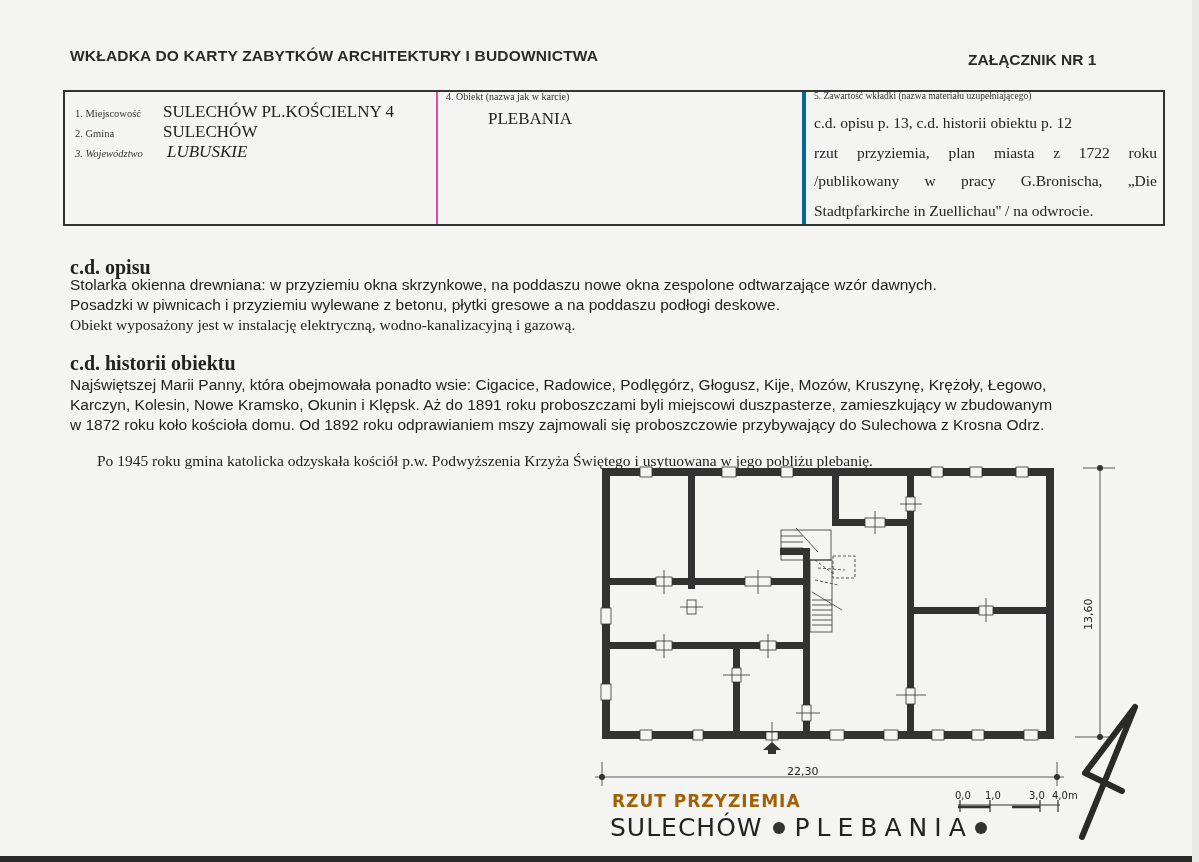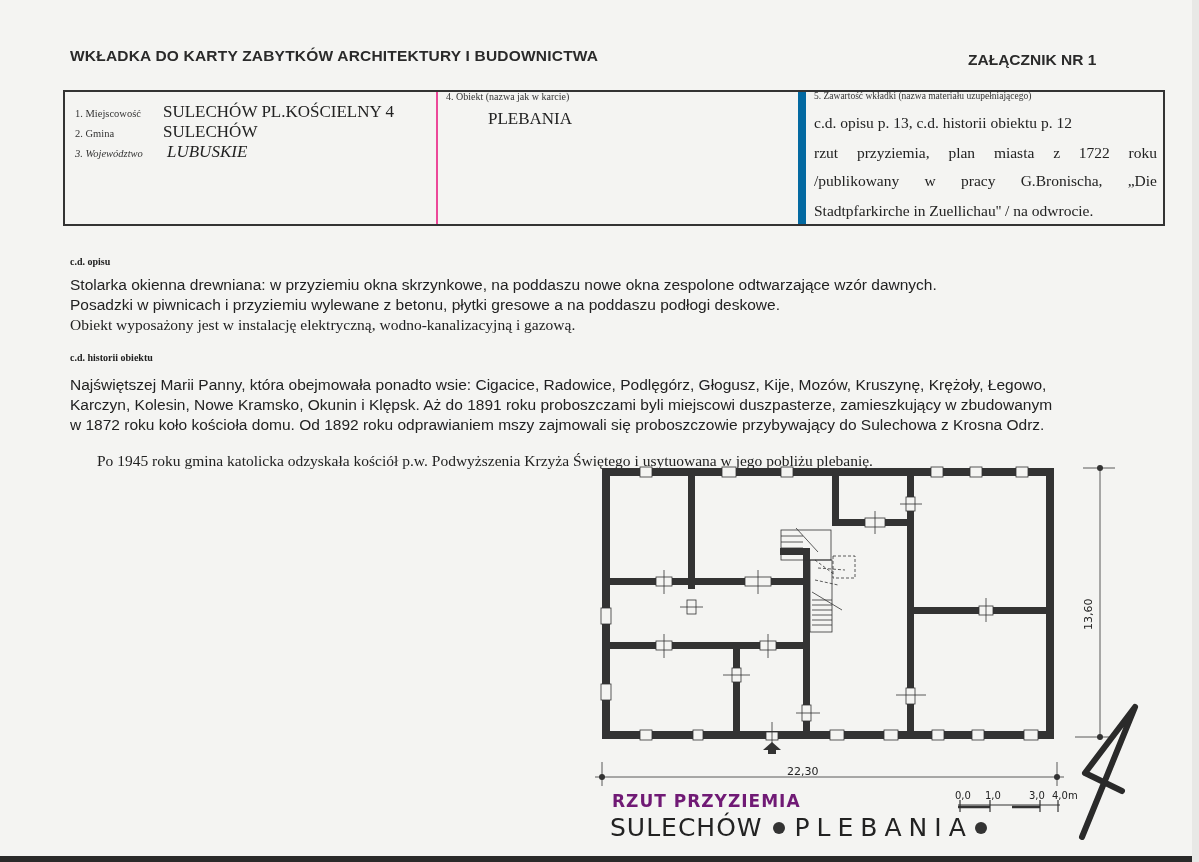--- a/index.html
+++ b/index.html
@@ -6,35 +6,35 @@
   body {
     width:1199px; height:862px; overflow:hidden; position:relative;
     background:#f4f4f2; color:#222;
     font-family:"Liberation Sans", sans-serif;
   }
   .page { position:absolute; left:0; top:0; width:1199px; height:862px; background:#f4f4f2; }
   .title { position:absolute; top:47px; left:70px; font-weight:bold; font-size:15.5px; letter-spacing:0.2px; color:#2a2a2a; }
   .annex { position:absolute; top:51px; left:968px; font-weight:bold; font-size:15.5px; color:#2a2a2a; }
   .form-box { position:absolute; left:63px; top:90px; width:1102px; height:136px; border:2px solid #333; box-sizing:border-box; display:flex; }
   .col1 { width:373px; border-right:2px solid #ec4899; position:relative; box-sizing:border-box; }
-  .col2 { width:368px; border-right:8px solid #0369a1; position:relative; box-sizing:border-box; }
+  .col2 { width:368px; border-right:4px solid #0369a1; position:relative; box-sizing:border-box; }
   .col3 { flex:1; position:relative; box-sizing:border-box; }
   .serif { font-family:"Liberation Serif", serif; }
   .row { position:absolute; left:10px; display:flex; align-items:baseline; }
   .lbl { font-family:"Liberation Serif", serif; font-size:10.5px; width:88px; color:#333; }
   .val { font-family:"Liberation Serif", serif; font-size:17px; color:#222; }
   .small-h { position:absolute; left:8px; top:-1px; font-family:"Liberation Serif", serif; font-size:10px; color:#333; }
   .obj-val { position:absolute; left:50px; top:17px; font-family:"Liberation Serif", serif; font-size:17px; }
   .c3line { position:absolute; left:8px; right:6px; font-family:"Liberation Serif", serif; font-size:15.5px; color:#222; }
   .justify { display:flex; justify-content:space-between; }
-  .sec-h { position:absolute; left:70px; font-family:"Liberation Serif", serif; font-weight:bold; font-size:10px; }
+  .sec-h { position:absolute; left:70px; font-family:"Liberation Serif", serif; font-weight:bold; font-size:20px; }
   .para { position:absolute; left:70px; font-size:15.5px; color:#222; white-space:nowrap; }
   .para.serif { font-family:"Liberation Serif", serif; font-size:15.5px; }
   .plan { position:absolute; left:590px; top:455px; width:480px; height:310px; }
-  .caption1 { position:absolute; left:612px; top:791px; font-family:"DejaVu Sans", sans-serif; font-weight:bold; font-size:17px; letter-spacing:1px; color:#701a75; }
+  .caption1 { position:absolute; left:612px; top:791px; font-family:"DejaVu Sans", sans-serif; font-weight:bold; font-size:17px; letter-spacing:1px; color:#a16207; }
   .caption2 { position:absolute; left:610px; top:813px; font-family:"DejaVu Sans", sans-serif; font-size:25px; letter-spacing:1px; color:#222; display:flex; align-items:center; }
   .caption2 .wide { letter-spacing:7px; }
   .dot { display:inline-block; width:12px; height:12px; border-radius:50%; background:#333; margin:0 10px; }
   .scale { position:absolute; left:955px; top:790px; font-family:"DejaVu Sans", sans-serif; font-size:10px; color:#222; }
   .bottom-edge { position:absolute; left:0; top:856px; width:1199px; height:6px; background:#2a2a2a; }
   .right-edge { position:absolute; left:1192px; top:0; width:7px; height:862px; background:#e8e8e6; }
 </style>
 </head>
 <body>
 

